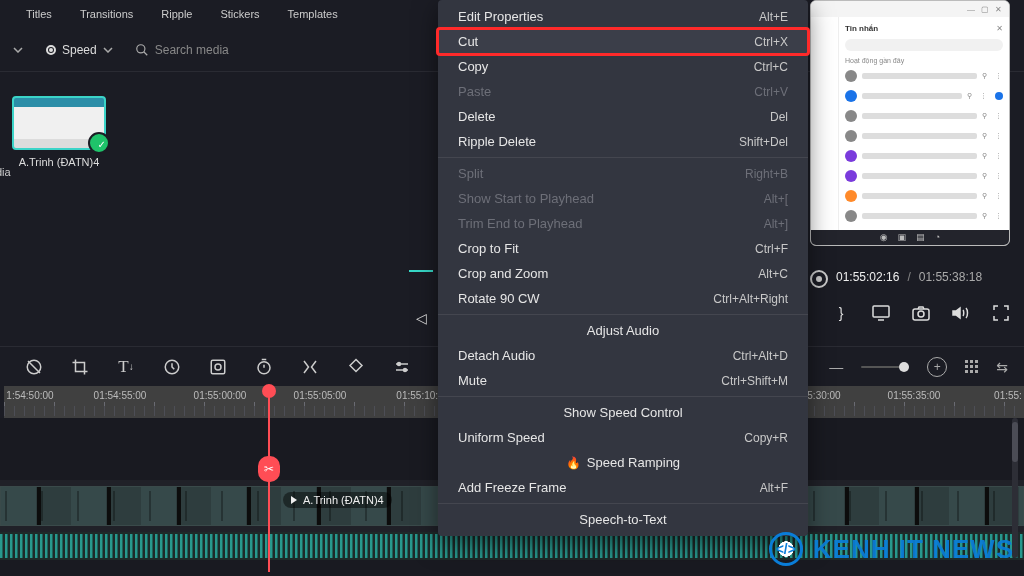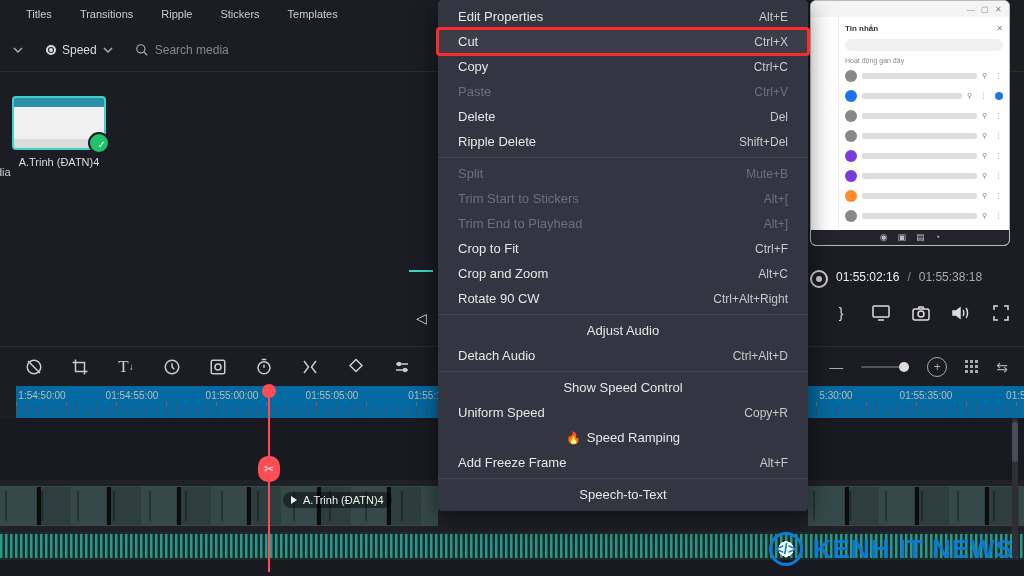--- a/index.html
+++ b/index.html
@@ -48,21 +48,21 @@
 .time-row .sep{color:#888}
 .time-row .tot{color:#aaa}
 .ctrl-row{position:absolute;right:14px;top:304px;width:200px;display:flex;align-items:center;gap:22px;color:#ddd;justify-content:flex-end;font-size:14px}
 .ctrl-row .ic{width:18px;height:18px;display:flex;align-items:center;justify-content:center}
 .timeline-toolbar{position:absolute;left:0;top:346px;right:0;height:40px;background:#1b1c24;border-top:1px solid #2a2b33;display:flex;align-items:center;padding:0 24px;gap:26px;color:#ccc}
 .timeline-toolbar .ic{width:20px;height:20px;display:flex;align-items:center;justify-content:center;font-size:15px}
 .tl-right{position:absolute;right:16px;display:flex;align-items:center;gap:18px}
 .slider{width:48px;height:2px;background:#555;position:relative;border-radius:2px}
 .slider::after{content:"";position:absolute;right:0;top:-4px;width:10px;height:10px;border-radius:50%;background:#ddd}
 .plus-circle{width:20px;height:20px;border:1.5px solid #aaa;border-radius:50%;display:flex;align-items:center;justify-content:center;font-size:12px;color:#aaa}
-.time-ruler{position:absolute;left:16px;top:386px;right:0;height:32px;background:#0369a1;display:flex;align-items:flex-start;overflow:hidden}
+.time-ruler{position:absolute;left:4px;top:386px;right:0;height:32px;background:#404040;display:flex;align-items:flex-start;overflow:hidden}
 .ruler-label{position:absolute;top:4px;font-size:10px;color:#bbb;transform:translateX(-50%)}
 .ticks{position:absolute;left:0;right:0;top:20px;height:10px;background:repeating-linear-gradient(90deg,#4d4e56 0 1px,transparent 1px 10px)}
 .ticks-big{position:absolute;left:0;right:0;top:16px;height:14px;background:repeating-linear-gradient(90deg,#6a6b72 0 1px,transparent 1px 50px)}
 .playhead{position:absolute;top:386px;left:268px;width:2px;height:186px;background:#ff4d55;z-index:5}
 .playhead::before{content:"";position:absolute;top:-2px;left:-6px;width:14px;height:14px;background:#ff4d55;border-radius:50% 50% 50% 50%}
 .cut-bubble{position:absolute;top:456px;left:258px;width:22px;height:26px;background:#ff4d55;border-radius:10px;z-index:6;display:flex;align-items:center;justify-content:center;color:#fff;font-size:12px}
 .track-area{position:absolute;left:0;top:418px;right:0;bottom:0;background:#191a21;overflow:hidden}
 .gap{height:62px}
 .vtrack{position:relative;height:52px;background:#202128;display:flex}
 .vclip{height:40px;margin-top:6px;background:#2b3a3a;border:1px solid #3a4a4a;position:relative;overflow:hidden}
@@ -409,24 +409,24 @@
       <span>Delete</span>
       <span class="sc">Del</span>
     </div>
   <div class="mi">
       <span>Ripple Delete</span>
       <span class="sc">Shift+Del</span>
     </div>
   <div class="sep-line"></div>
   <div class="mi dis">
       <span>Split</span>
-      <span class="sc">Mute+B</span>
+      <span class="sc">Right+B</span>
     </div>
   <div class="mi dis">
-      <span>Trim Start to Stickers</span>
+      <span>Show Start to Playhead</span>
       <span class="sc">Alt+[</span>
     </div>
   <div class="mi dis">
       <span>Trim End to Playhead</span>
       <span class="sc">Alt+]</span>
     </div>
   <div class="mi">
       <span>Crop to Fit</span>
       <span class="sc">Ctrl+F</span>
     </div>
@@ -439,20 +439,24 @@
       <span class="sc">Ctrl+Alt+Right</span>
     </div>
   <div class="sep-line"></div>
   <div class="mi nosc">
       <span>Adjust Audio</span>
     </div>
   <div class="mi">
       <span>Detach Audio</span>
       <span class="sc">Ctrl+Alt+D</span>
     </div>
+  <div class="mi">
+      <span>Mute</span>
+      <span class="sc">Ctrl+Shift+M</span>
+    </div>
   <div class="sep-line"></div>
   <div class="mi nosc">
       <span>Show Speed Control</span>
     </div>
   <div class="mi">
       <span>Uniform Speed</span>
       <span class="sc">Copy+R</span>
     </div>
   <div class="mi nosc">
       <span class="fire">🔥</span>

